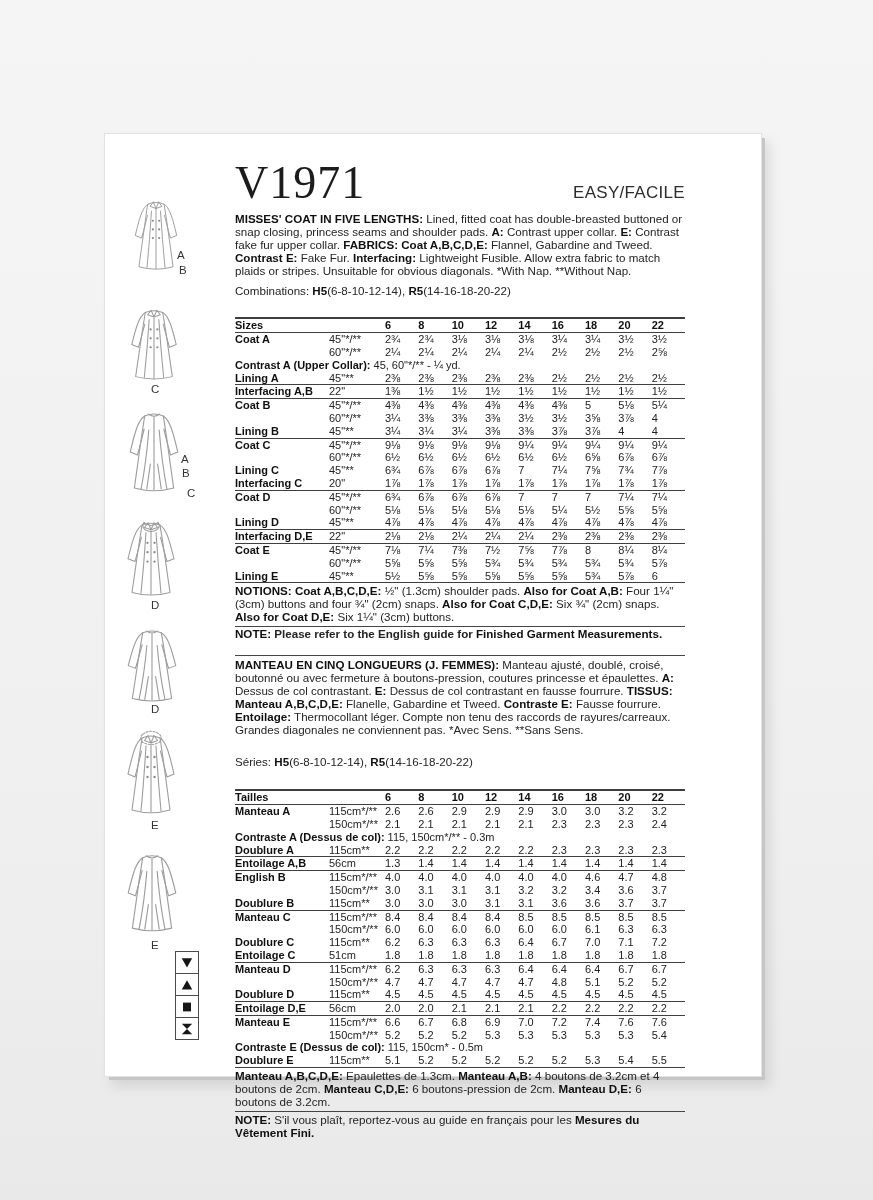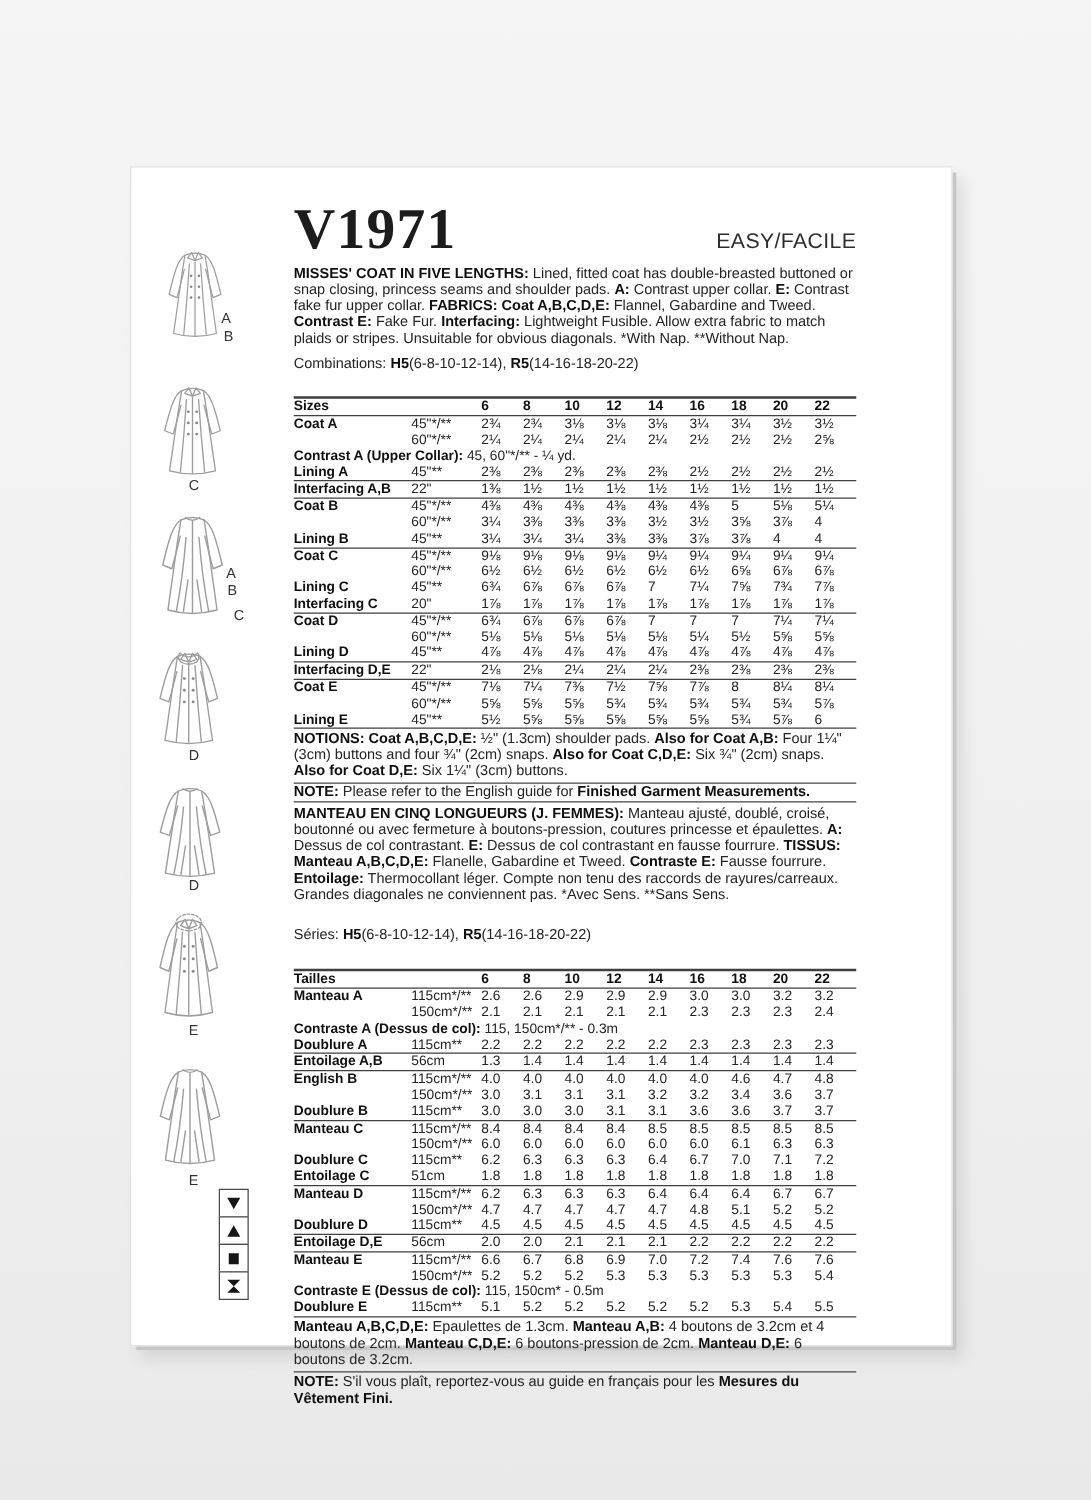--- a/index.html
+++ b/index.html
@@ -12,27 +12,27 @@
   .art svg{position:absolute;overflow:visible;}
   .coat-stroke{stroke:#9d9d9d;stroke-width:1.1;fill:none;stroke-linecap:round;stroke-linejoin:round;}
   .lbl{position:absolute;font-size:11.5px;color:#333;line-height:11px;}
   .figure-symbols{position:absolute;left:70px;top:818px;width:24px;}
   .sym{width:22px;height:21px;border:1px solid #4a4a4a;margin-top:-1px;background:#fff;display:flex;align-items:center;justify-content:center;}
   .sym svg{position:static;width:16px;height:16px;}
   .sym path,.sym rect{fill:#161616;}
   
   .content{position:absolute;left:130px;top:20px;width:450px;color:#222;}
   .title-row{display:flex;justify-content:space-between;align-items:flex-end;height:52px;}
-  .pattern-no{font-family:"Liberation Serif", serif;font-size:46px;font-weight:700;letter-spacing:1px;color:#1c1c1c;line-height:46px;}
+  .pattern-no{font-family:"Liberation Serif", serif;font-size:46px;font-weight:400;letter-spacing:1px;color:#1c1c1c;line-height:46px;}
   .difficulty{font-size:17px;color:#2d2d2d;letter-spacing:0.3px;padding-bottom:3px;}
   .rich{margin:0;font-size:11.6px;line-height:12.9px;color:#242424;}
   .rich b{color:#101010;}
   .desc{margin-top:7px;}
   .combos{margin-top:7px;}
-  .noteline{border-top:1.5px solid #454545;border-bottom:1.5px solid #454545;padding:1px 0 0 0;margin-top:2px;}
+  .noteline{border-top:1.5px solid #454545;border-bottom:1.5px solid #454545;padding:1px 0 14px 0;margin-top:2px;font-weight:bold;}
   .fr{margin-top:3px;}
   .series{margin-top:20px;}
   .after-table{margin-top:2px;}
   .noteline-fr{border-top:1.5px solid #454545;padding-top:2px;margin-top:2px;}
   
   .ytable{margin-top:20px;border-top:2px solid #3f3f3f;border-bottom:1.5px solid #3f3f3f;font-size:11px;line-height:12.8px;color:#232323;}
   .trow{display:grid;grid-template-columns:94px 56px repeat(9,1fr);}
   .trow .lab{font-weight:bold;color:#101010;white-space:nowrap;}
   .trow .spec{white-space:nowrap;}
   .thead{border-bottom:1.5px solid #3f3f3f;font-weight:bold;color:#101010;}

